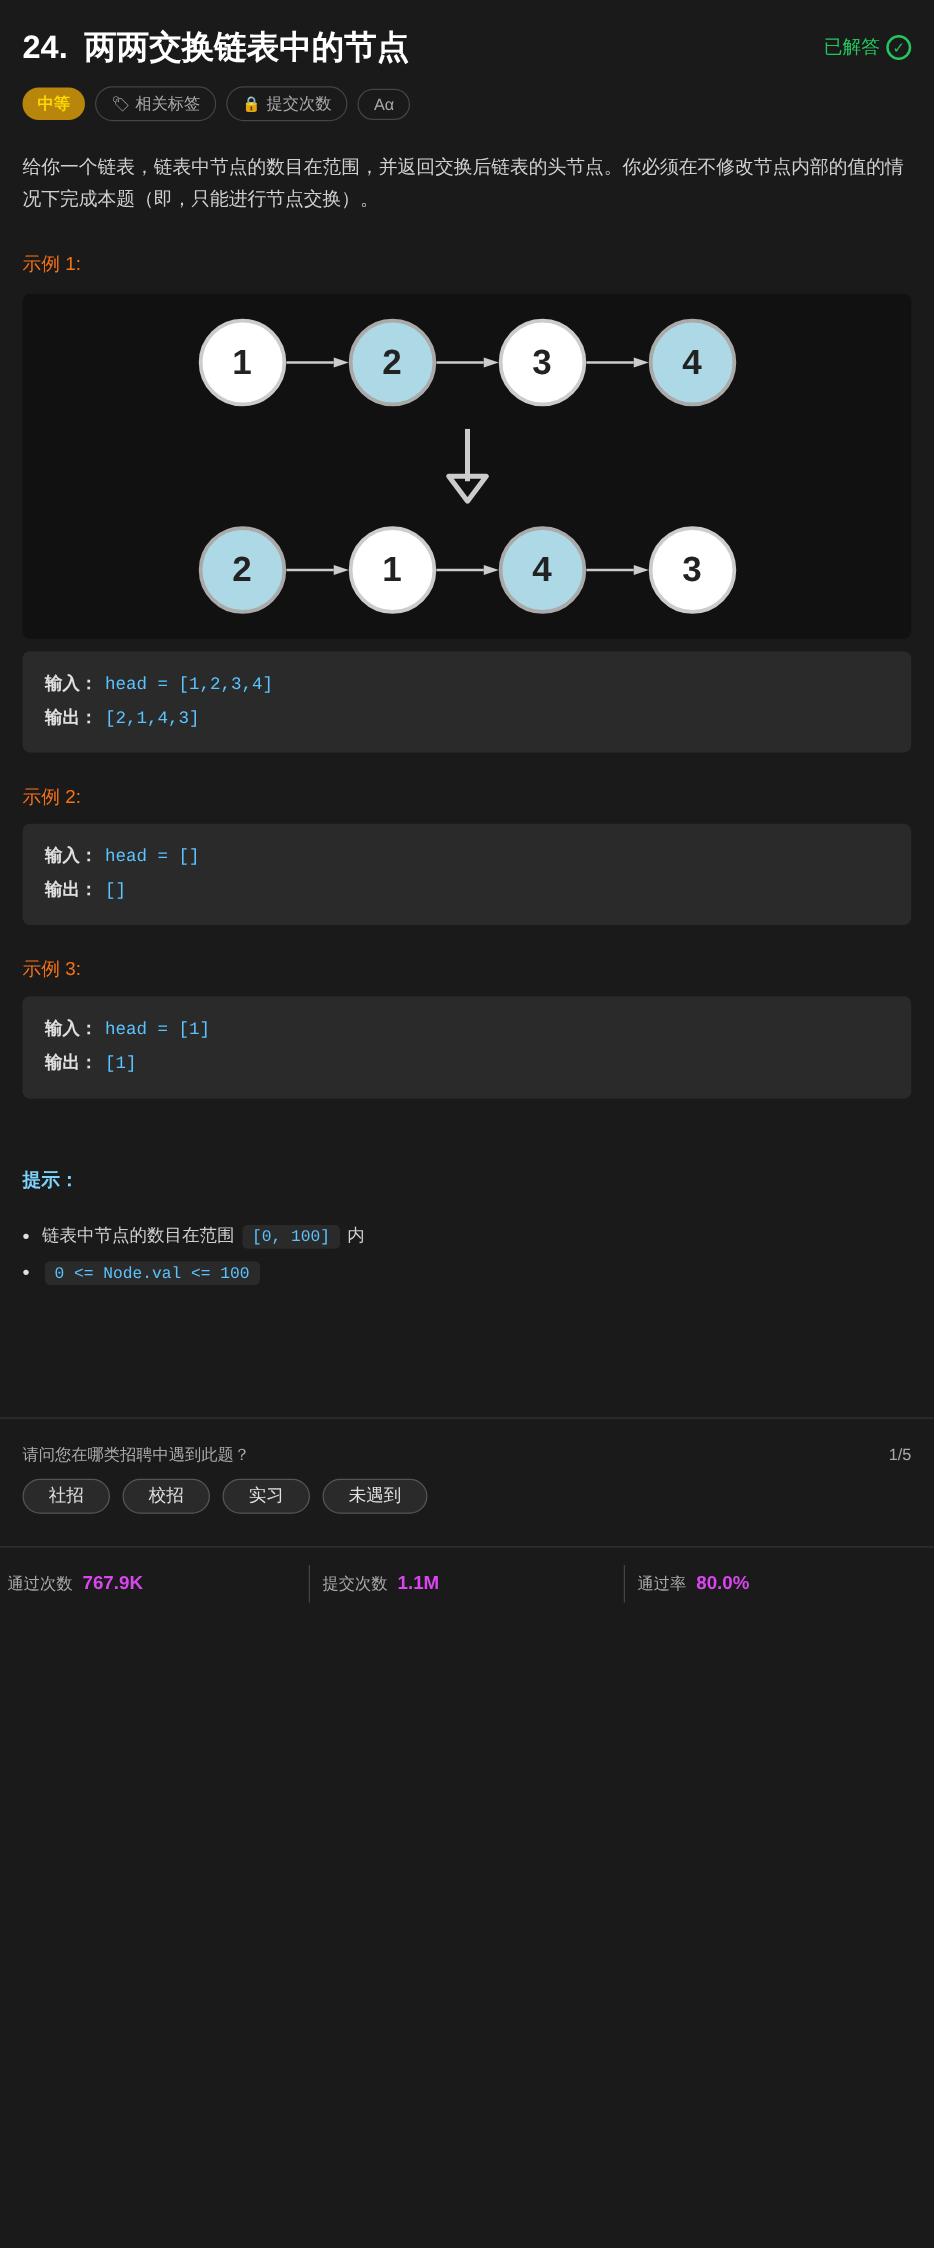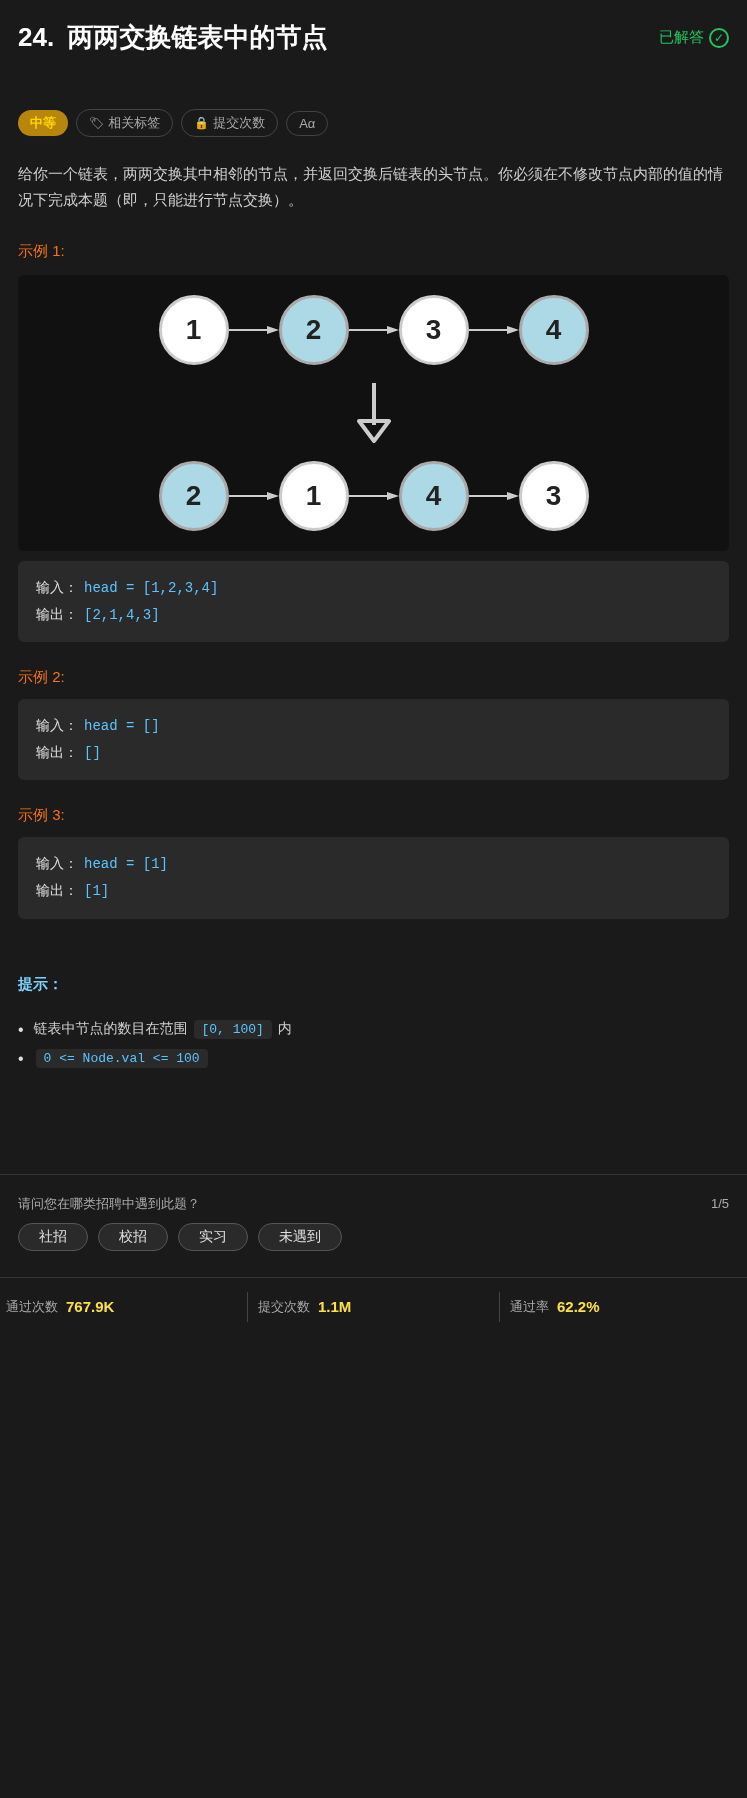--- a/index.html
+++ b/index.html
@@ -60,21 +60,20 @@
     }
 
     .tag {
       display: flex;
       align-items: center;
       gap: 4px;
       padding: 4px 12px;
       border-radius: 20px;
       font-size: 13px;
       cursor: pointer;
-      margin-top: 40px;
     }
 
     .tag-difficulty {
       background-color: #b8860b;
       color: #ffd700;
       font-weight: 600;
     }
 
     .tag-related {
       background: transparent;
@@ -158,21 +157,21 @@
       line-height: 1.9;
     }
 
     .code-line {
       display: flex;
       gap: 6px;
     }
 
     .code-label {
       color: #e0e0e0;
-      font-weight: 400;
+      font-weight: 700;
     }
 
     .code-value {
       color: #5bc4ff;
     }
 
     
     .hints-section {
       padding: 10px 18px 6px 18px;
     }
@@ -271,21 +270,21 @@
     }
 
     .stat-label {
       font-size: 13px;
       color: #aaa;
     }
 
     .stat-value {
       font-size: 15px;
       font-weight: 700;
-      color: #fde047;
+      color: #d946ef;
     }
   </style>
 </head>
 <body>
 
 <div class="page-container">
 
   <div class="header">
     <h1 class="title">
       <span>24.</span>
@@ -308,21 +307,21 @@
     <div class="tag tag-related">
       <span style="font-size:12px;">🔒</span>
       <span>提交次数</span>
     </div>
     <div class="tag tag-related">
       <span>Aα</span>
     </div>
   </div>
 
   <div class="description">
-    <span>给你一个链表，两两交换其中相邻的节点，并返回交换后链表的头节点。你必须在不修改节点内部的值的情况下完成本题（即，只能进行节点交换）。</span>
+    <span>给你一个链表，链表中节点的数目在范围，并返回交换后链表的头节点。你必须在不修改节点内部的值的情况下完成本题（即，只能进行节点交换）。</span>
   </div>
 
   <div class="example-label">
     <span>示例 1:</span>
   </div>
 
   <div class="diagram-container">
 
     <div class="diagram-row">
       <div class="node">1</div>
@@ -449,17 +448,17 @@
       <span class="stat-value">767.9K</span>
     </div>
     <div class="stat-divider"></div>
     <div class="stat-item">
       <span class="stat-label">提交次数</span>
       <span class="stat-value">1.1M</span>
     </div>
     <div class="stat-divider"></div>
     <div class="stat-item">
       <span class="stat-label">通过率</span>
-      <span class="stat-value">62.2%</span>
+      <span class="stat-value">80.0%</span>
     </div>
   </div>
 
 </div>
 
 </body></html>

